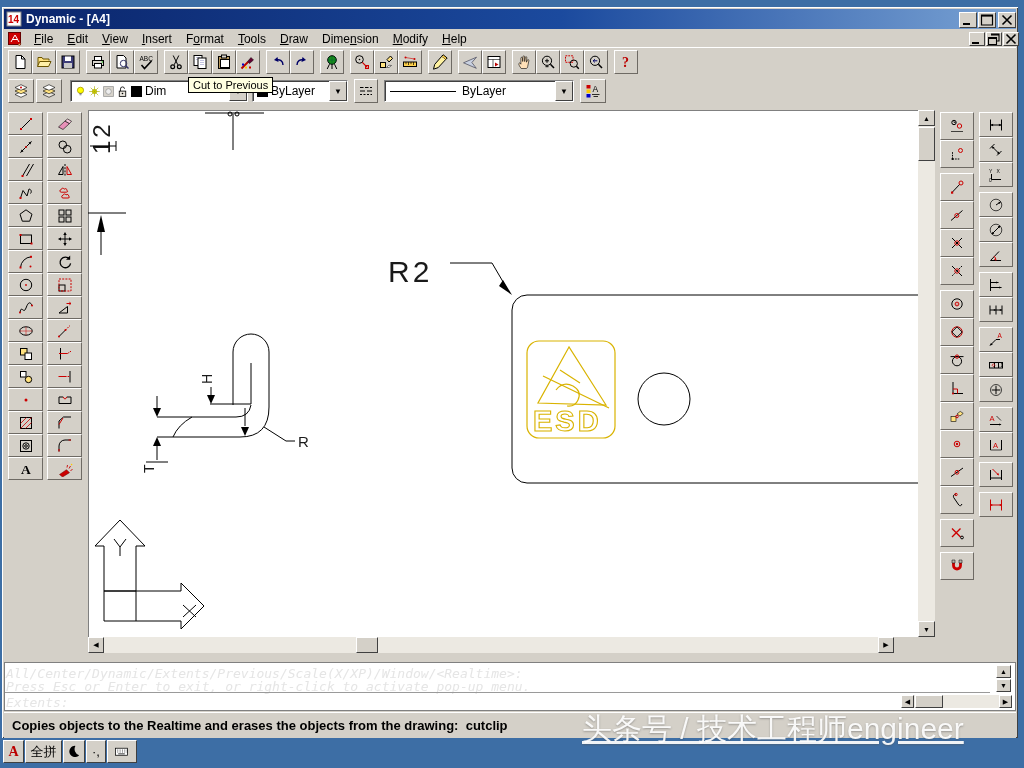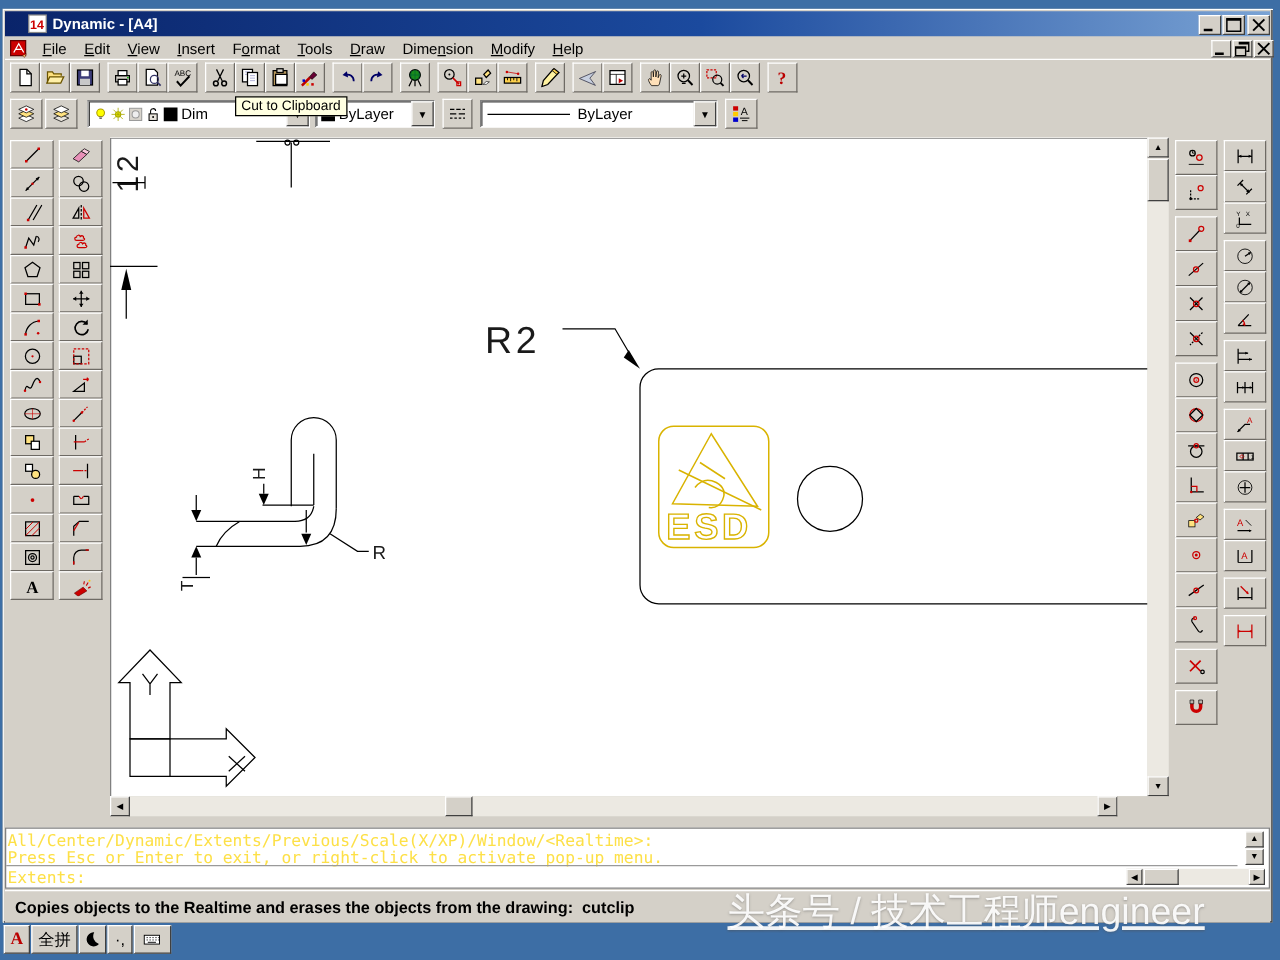--- a/index.html
+++ b/index.html
@@ -57,21 +57,21 @@
   .esdline{stroke:#d9b300;fill:none;stroke-width:1.2;}
   .esdtext{font-family:"Liberation Sans",sans-serif;font-weight:bold;font-size:29px;letter-spacing:3px;
     fill:none;stroke:#d9b300;stroke-width:1.1;}
   
   .sb{background:#ece9e2;}
   .sbbtn{position:absolute;background:#d4d0c8;border:1px solid;border-color:#fff #404040 #404040 #fff;
     display:flex;align-items:center;justify-content:center;font-size:7px;color:#000;box-sizing:border-box;}
   .sbthumb{position:absolute;background:#d4d0c8;border:1px solid;border-color:#fff #404040 #404040 #fff;box-sizing:border-box;}
   
   .cmdwin{left:4px;top:662px;width:1012px;height:49px;background:#fff;border:1px solid #808080;box-sizing:border-box;}
-  .cmdline{position:absolute;left:6px;font-family:"DejaVu Sans Mono",monospace;font-size:13px;white-space:pre;color:#fde047;}
+  .cmdline{position:absolute;left:6px;font-family:"DejaVu Sans Mono",monospace;font-size:13px;white-space:pre;color:#e5e5e5;font-style:italic;}
   .cmddivider{position:absolute;left:5px;top:692px;width:985px;border-top:1px solid #9a9a9a;}
   
   .statusbar{left:4px;top:712px;width:1012px;height:25px;background:#d4d0c8;border-top:1px solid #fff;
     display:flex;align-items:center;font-size:13px;font-weight:bold;color:#000;}
   .statusbar span{margin-left:8px;white-space:pre;}
   
   .tooltip{left:188px;top:77px;background:#ffffe1;border:1px solid #000;font-size:11px;padding:1px 4px;z-index:60;color:#000;}
   
   .ime{left:3px;top:740px;height:23px;display:flex;z-index:40;}
   .ime .cell{background:#d4d0c8;border:1px solid;border-color:#fff #404040 #404040 #fff;
@@ -81,21 +81,21 @@
   .watermark{left:582px;top:709px;width:436px;font-size:30px;color:rgba(255,255,255,0.92);
     z-index:99;pointer-events:none;text-shadow:0 1px 2px rgba(80,80,80,0.45);white-space:nowrap;text-decoration:underline;}
   u{text-decoration:underline;}
 </style>
 </head>
 <body>
 
 <div class="abs app"></div>
 
 <div class="abs titlebar">
-  <span class="icon16" style="margin-left:18px"><svg viewBox="0 0 16 16">
+  <span class="icon16" style="margin-left:2px"><svg viewBox="0 0 16 16">
         <rect x="1" y="1" width="14" height="14" fill="#fff" stroke="#888"></rect>
         <text x="2" y="12" font-size="10" font-weight="bold" fill="#c00">14</text>
       </svg></span>
   <span class="title-text">Dynamic - [A4]</span>
 </div>
 <div class="abs" style="left:958px;top:12px;display:flex;">
   <span class="winbtn">
       <span class="icon16"><svg viewBox="0 0 16 16">
           <path d="M3 12h7" stroke="#000" stroke-width="2"></path>
         </svg></span>
@@ -397,21 +397,21 @@
     <span class="ticon"><svg viewBox="0 0 16 16">
           <rect x="1.5" y="2" width="4" height="3.5" fill="#c00"></rect>
           <rect x="1.5" y="6.5" width="4" height="3.5" fill="#fc0"></rect>
           <rect x="1.5" y="11" width="4" height="3.5" fill="#00c"></rect>
           <text x="7.5" y="9" font-size="8.5" font-family="sans-serif" fill="#000">A</text>
           <path d="M7 11.5h7.5M8.5 13.5h4.5" stroke="#000" stroke-width=".8"></path>
         </svg></span>
   </div>
 </div>
 
-<div class="abs tooltip">Cut to Clipboard</div>
+<div class="abs tooltip">Cut to Previous</div>
 
 <div class="vcol" id="draw-col" style="left:8px;top:112px;">
     <div class="vgroup">
       <div class="tbtn">
         <span class="ticon"><svg viewBox="0 0 16 16">
             <path d="M3 13L13 3" stroke="#000"></path>
             <rect x="2" y="12" width="2" height="2" fill="#c00"></rect>
             <rect x="12" y="2" width="2" height="2" fill="#c00"></rect>
           </svg></span>
       </div>

